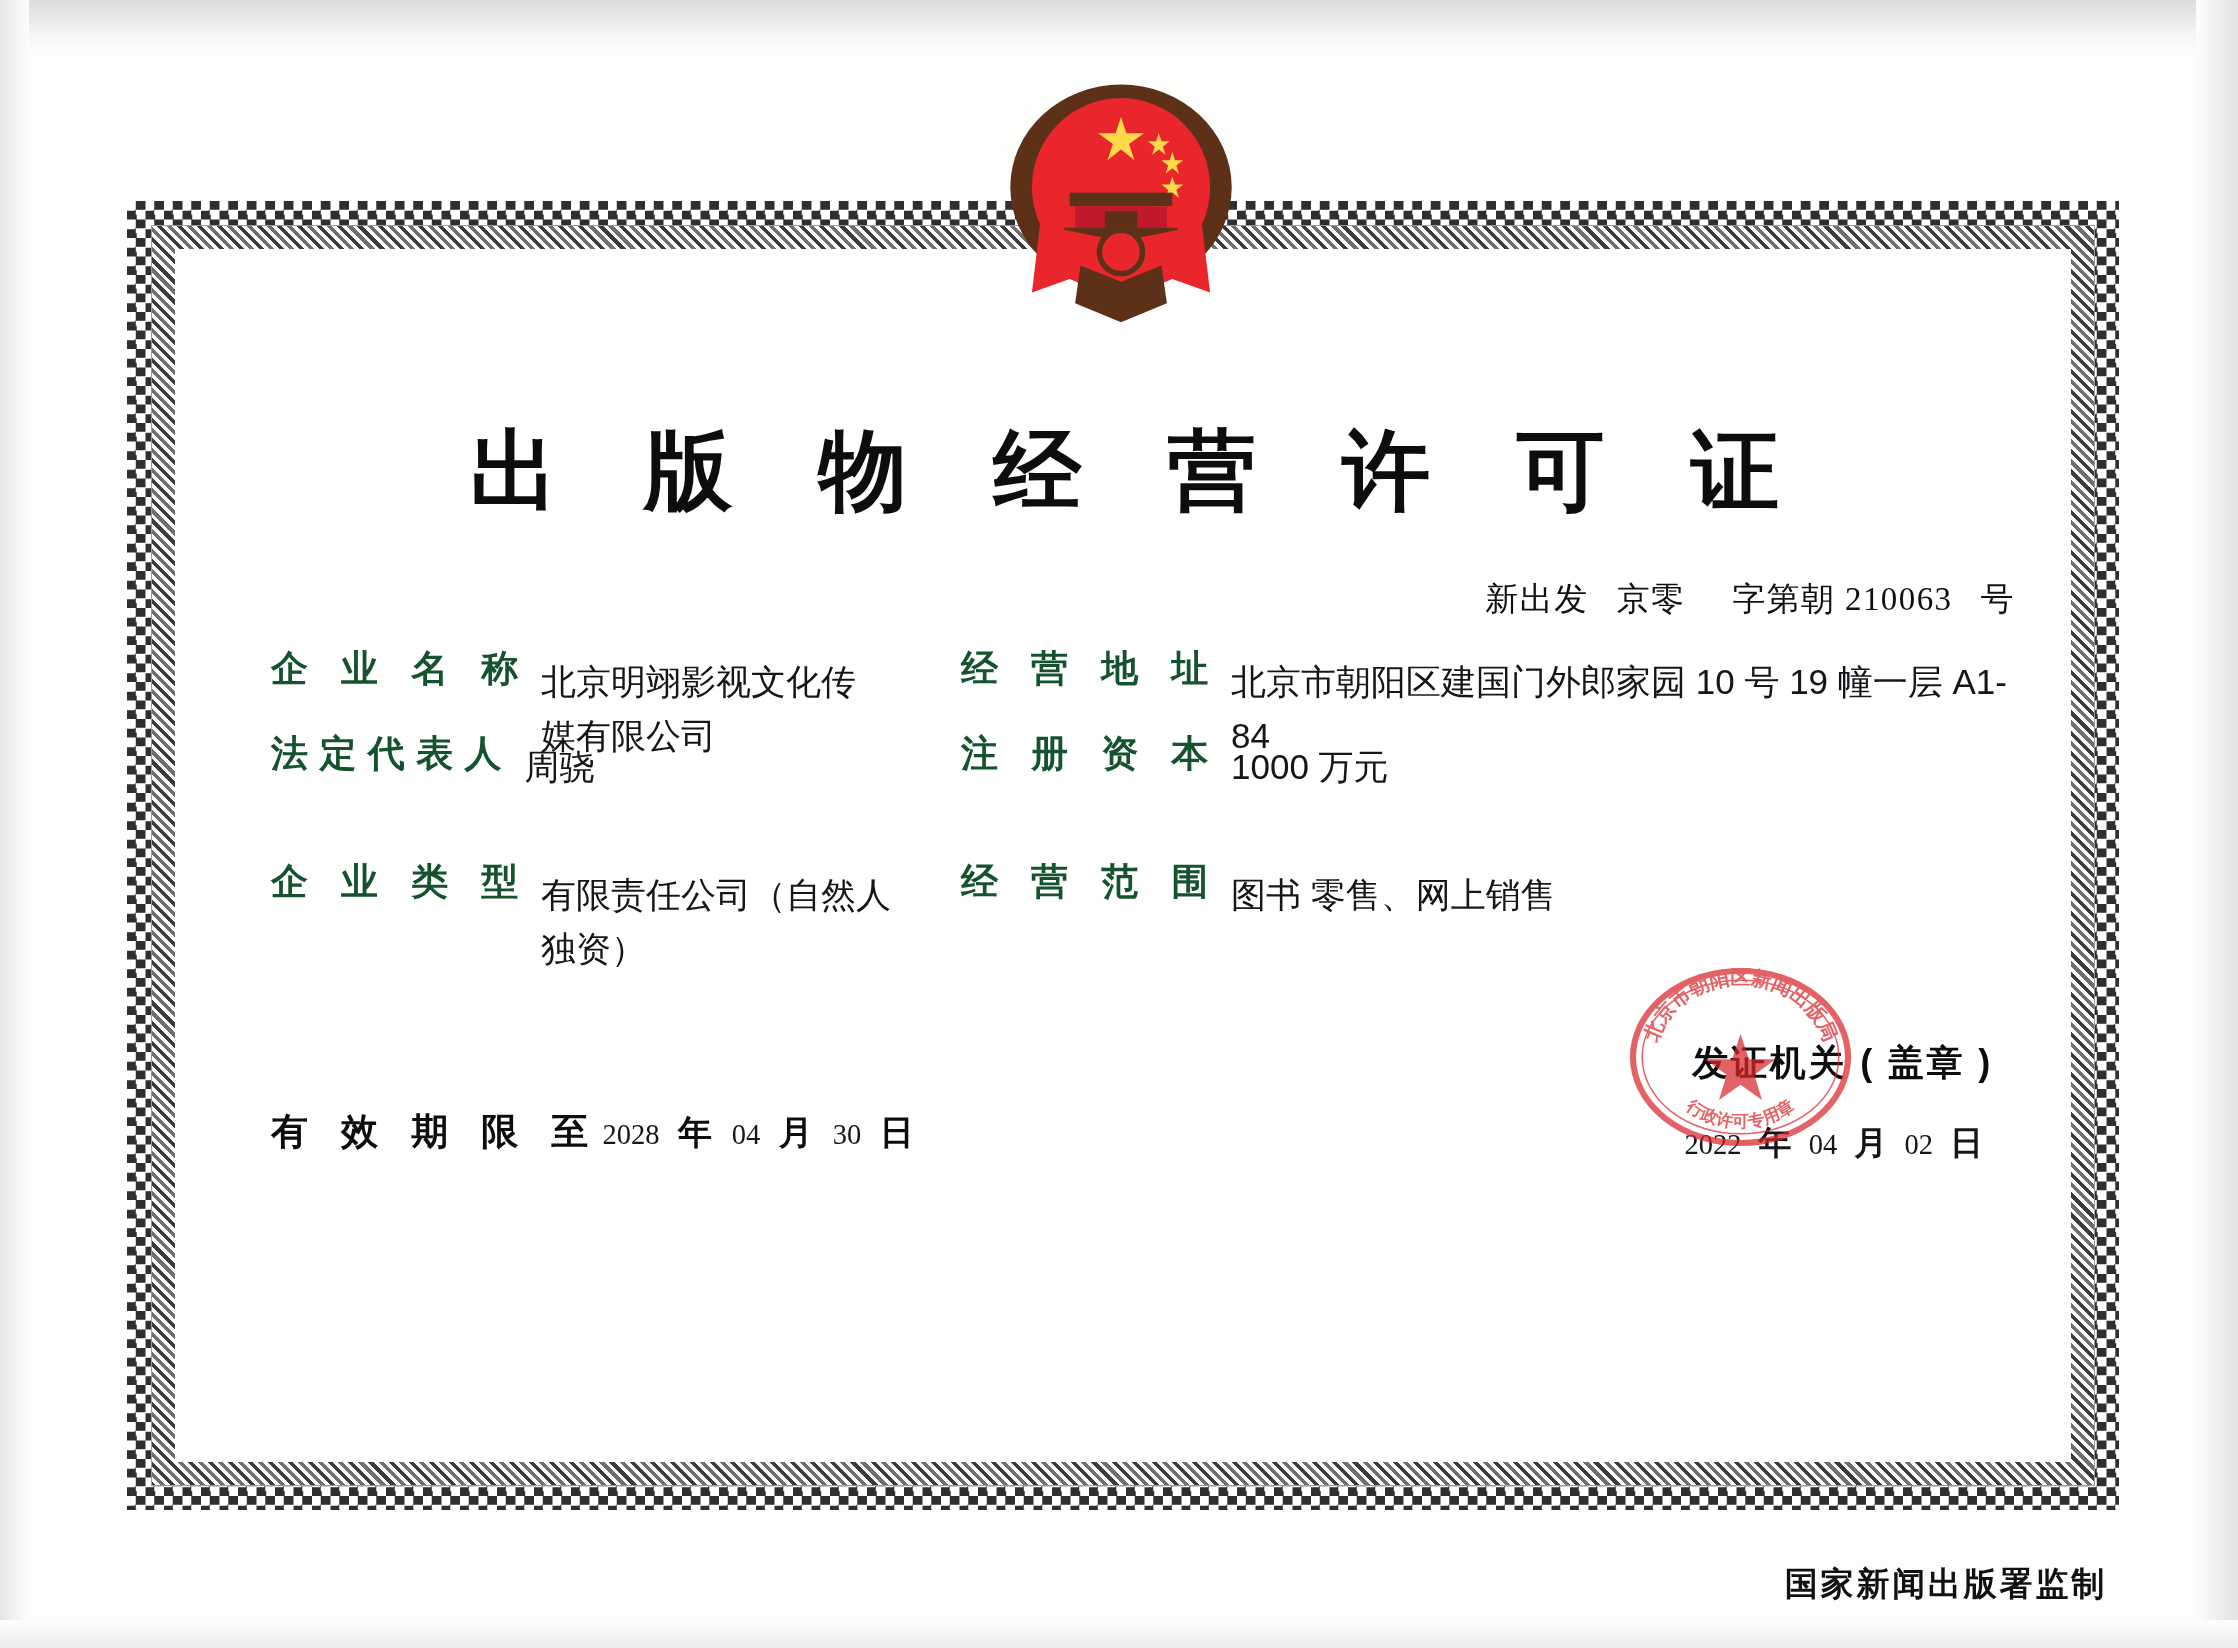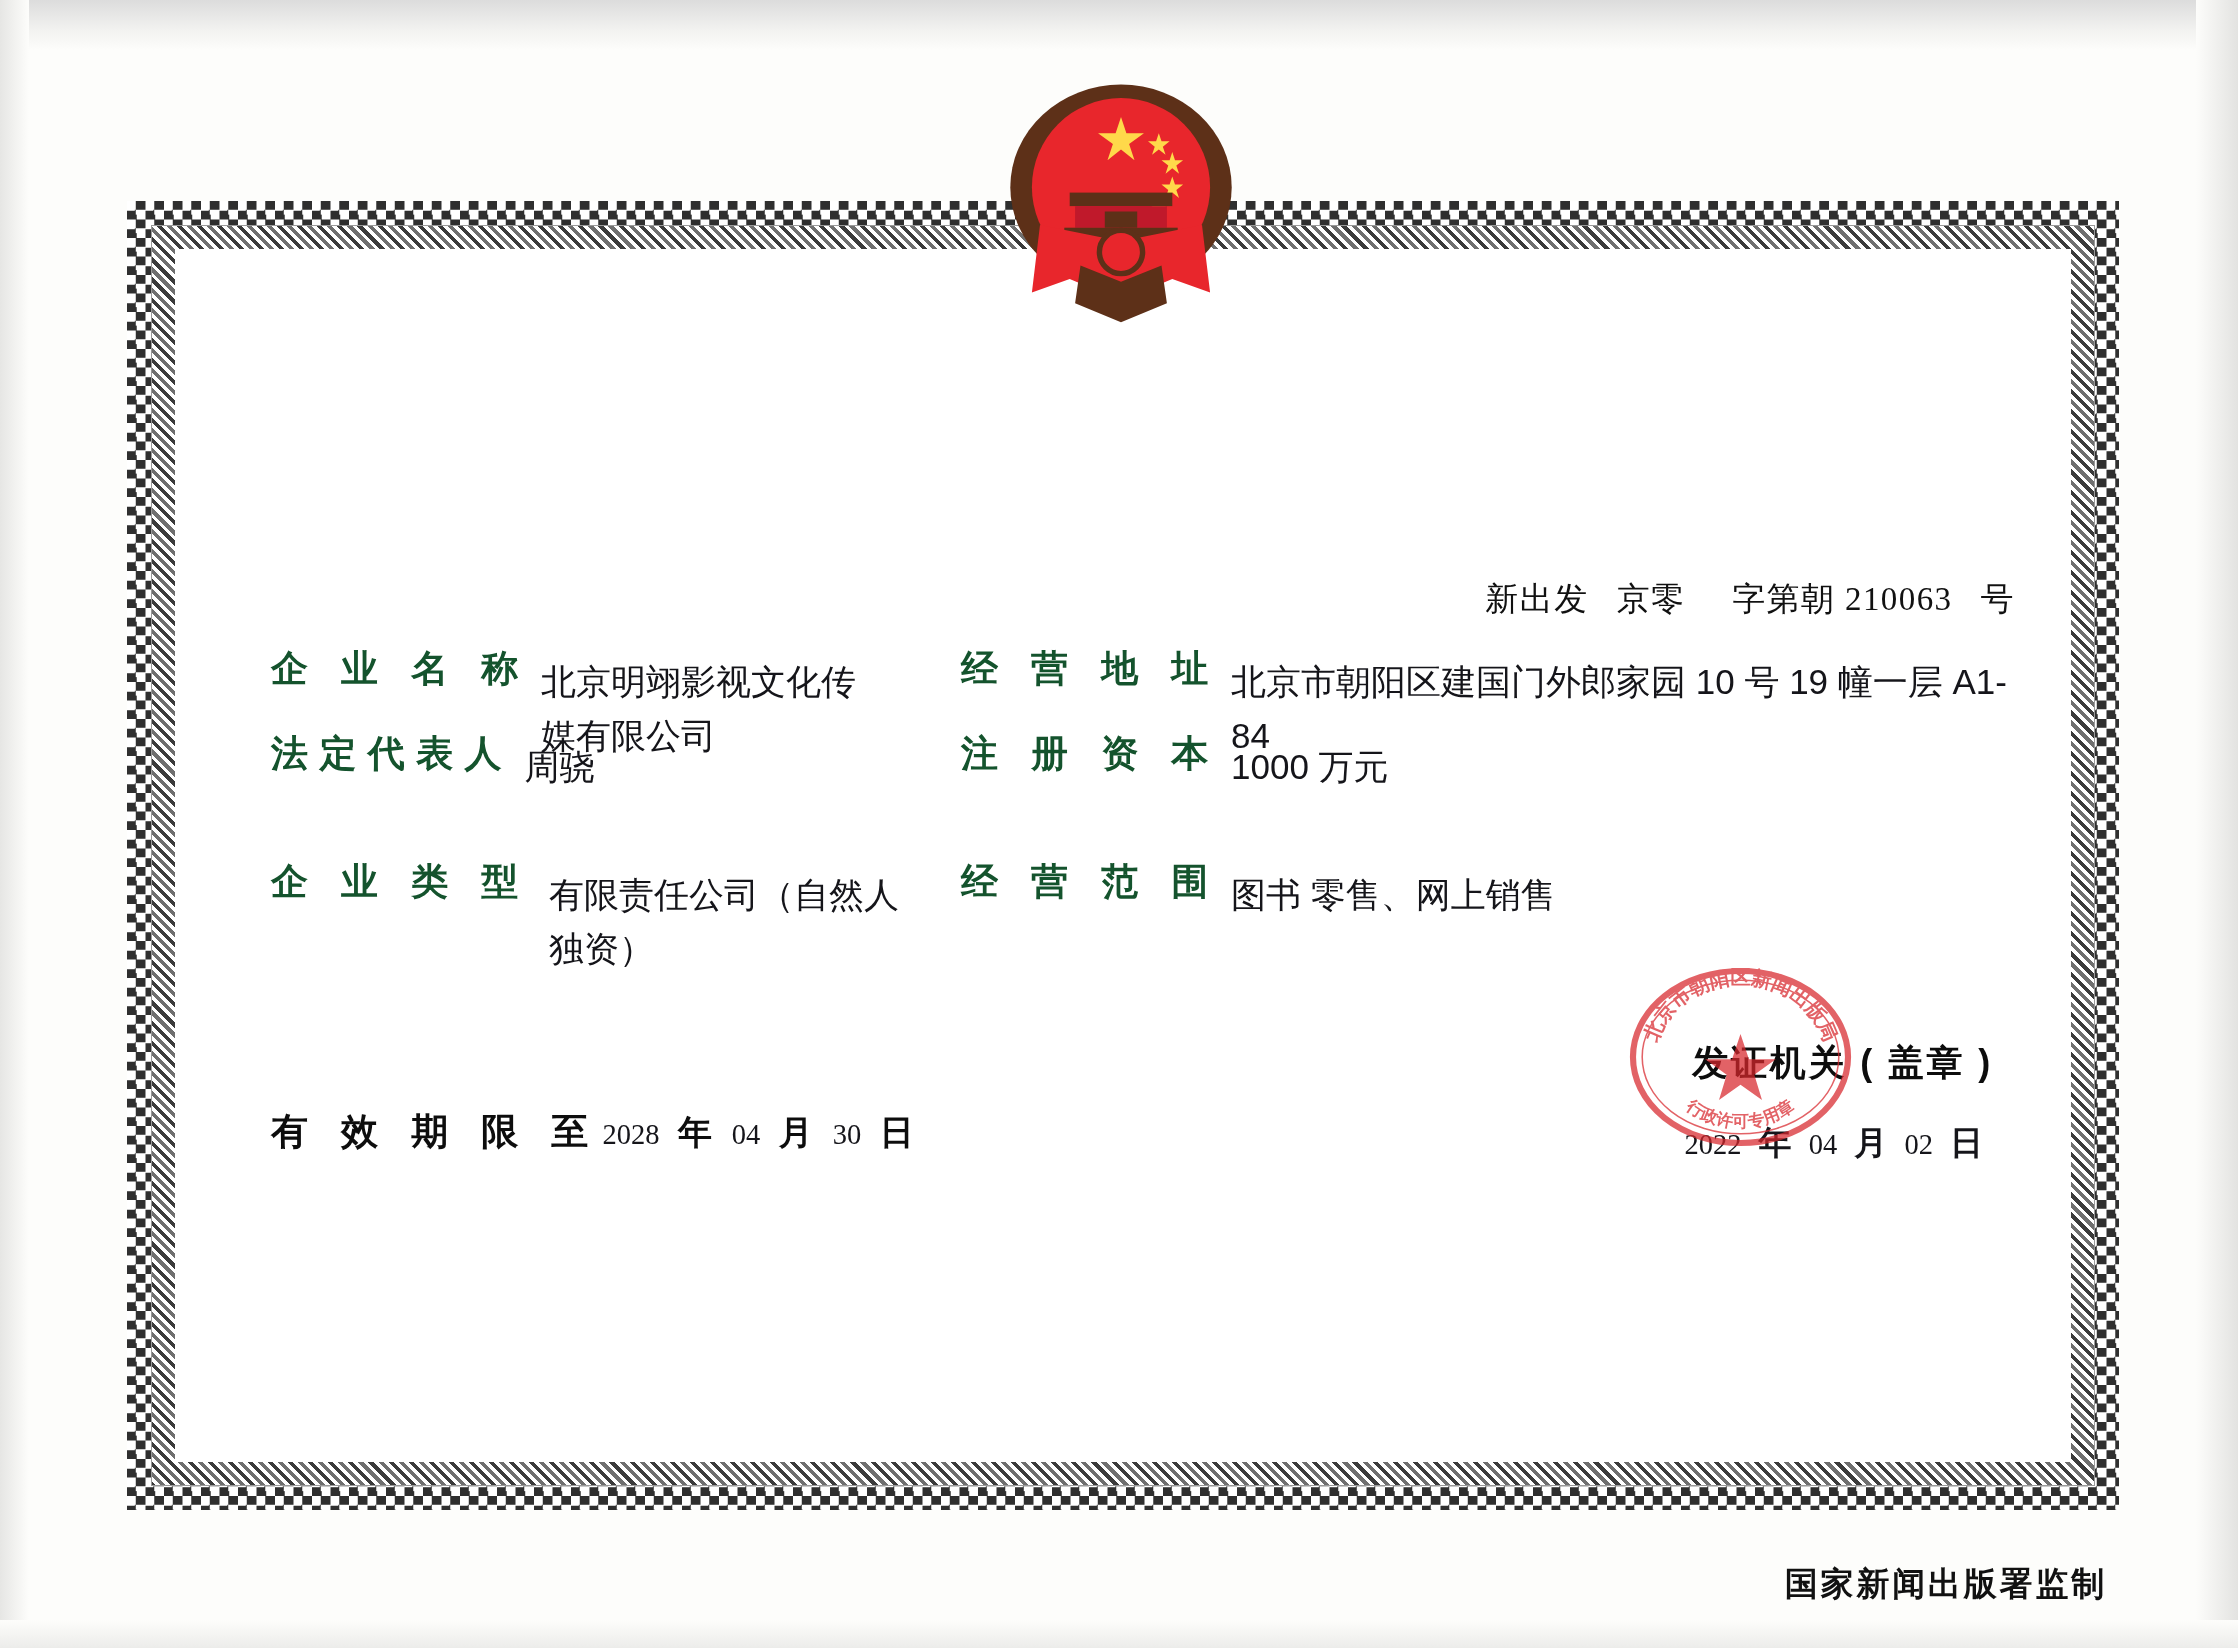--- a/index.html
+++ b/index.html
@@ -158,21 +158,21 @@
     color: #15151a;
     line-height: 1.55;
     margin-left: 11.4px;
     margin-top: 7.1px;
     font-family: "Liberation Sans", "DejaVu Sans", sans-serif;
   }
 
   .f-company   { left: 100px;  top: 413px;  width: 612px; }
   .f-company .value { max-width: 427px; }
   .f-legal     { left: 100px;  top: 498px;  width: 612px; }
-  .f-type      { left: 100px;  top: 626px;  width: 640px; gap: 8px; }
+  .f-type      { left: 100px;  top: 626px;  width: 640px; }
 
   .f-address   { left: 790px; top: 413px;  width: 1082px; }
   .f-address .value { max-width: 840px; }
   .f-capital   { left: 790px; top: 498px;  width: 854px; }
   .f-scope     { left: 790px; top: 626px;  width: 996px; }
 
   
   .validity {
     position: absolute;
     left: 100px;
@@ -285,20 +285,21 @@
 
     <path d="M40 120 L100 132 L160 120 L166 170 L138 160 L100 176 L62 160 L34 170 Z" fill="#e8262c"></path>
     <path d="M70 150 L100 162 L130 150 L134 178 L100 192 L66 178 Z" fill="#5d3018"></path>
 
     <circle cx="100" cy="140" r="16" fill="#e8262c" stroke="#5d3018" stroke-width="4"></circle>
   </svg>
 </div>
 
 <div class="content">
 
+  <div class="cert-title">出 版 物 经 营 许 可 证</div>
 
   <div class="cert-number">
     <span>新出发</span><span class="gap"></span>
     <span>京零</span><span class="gap"></span><span class="gap"></span>
     <span>字第</span><span>朝</span>
     <span class="num">210063</span><span class="gap"></span>
     <span>号</span>
   </div>
 
   <div class="field f-company">

